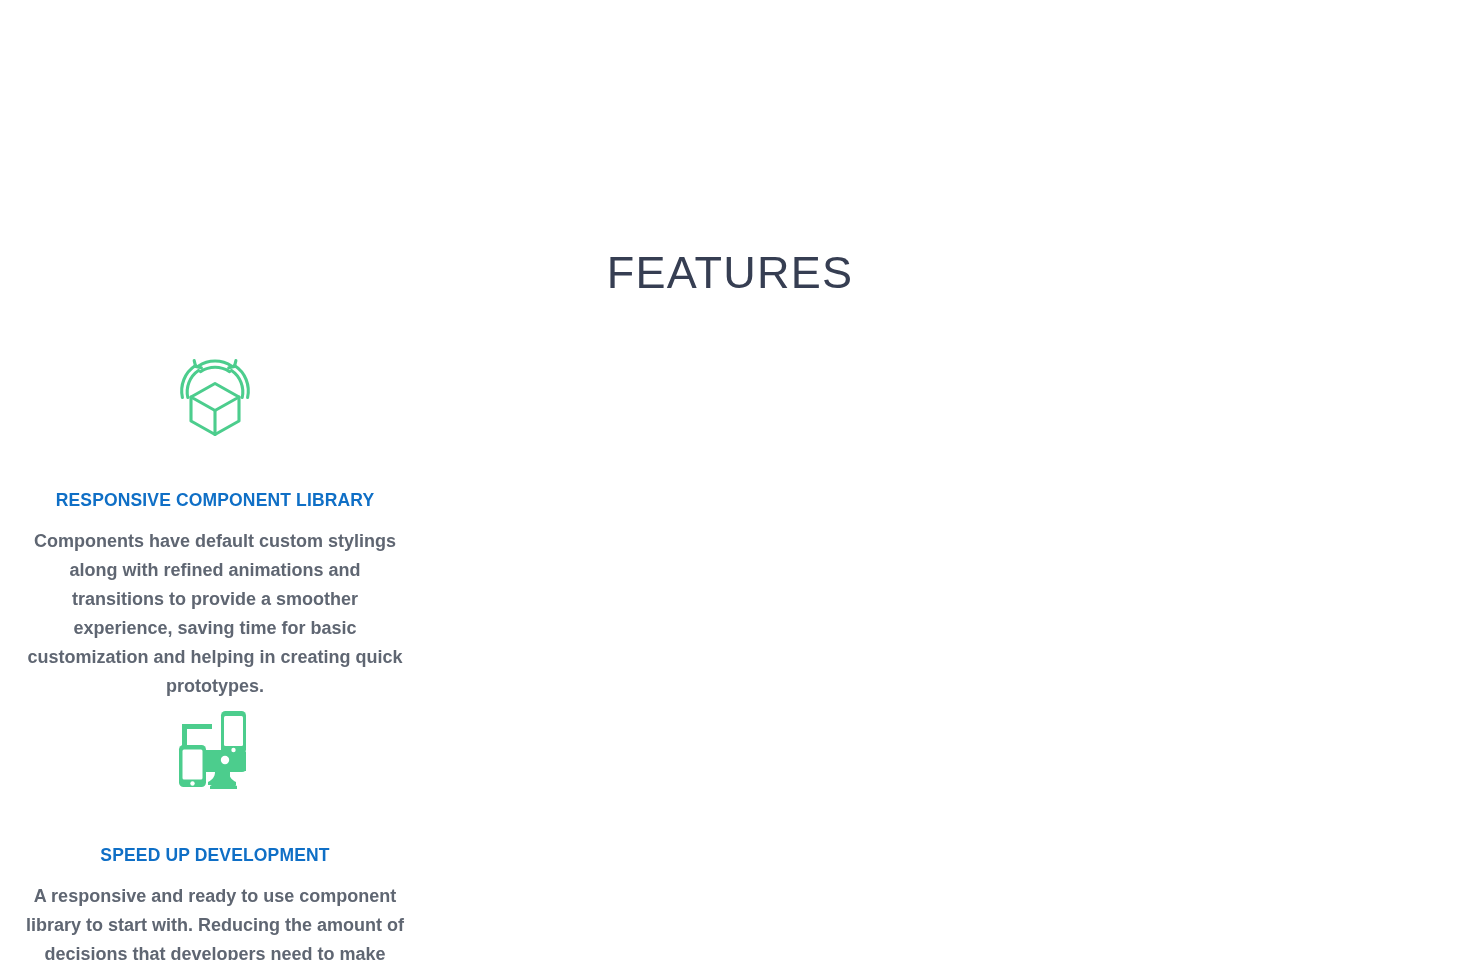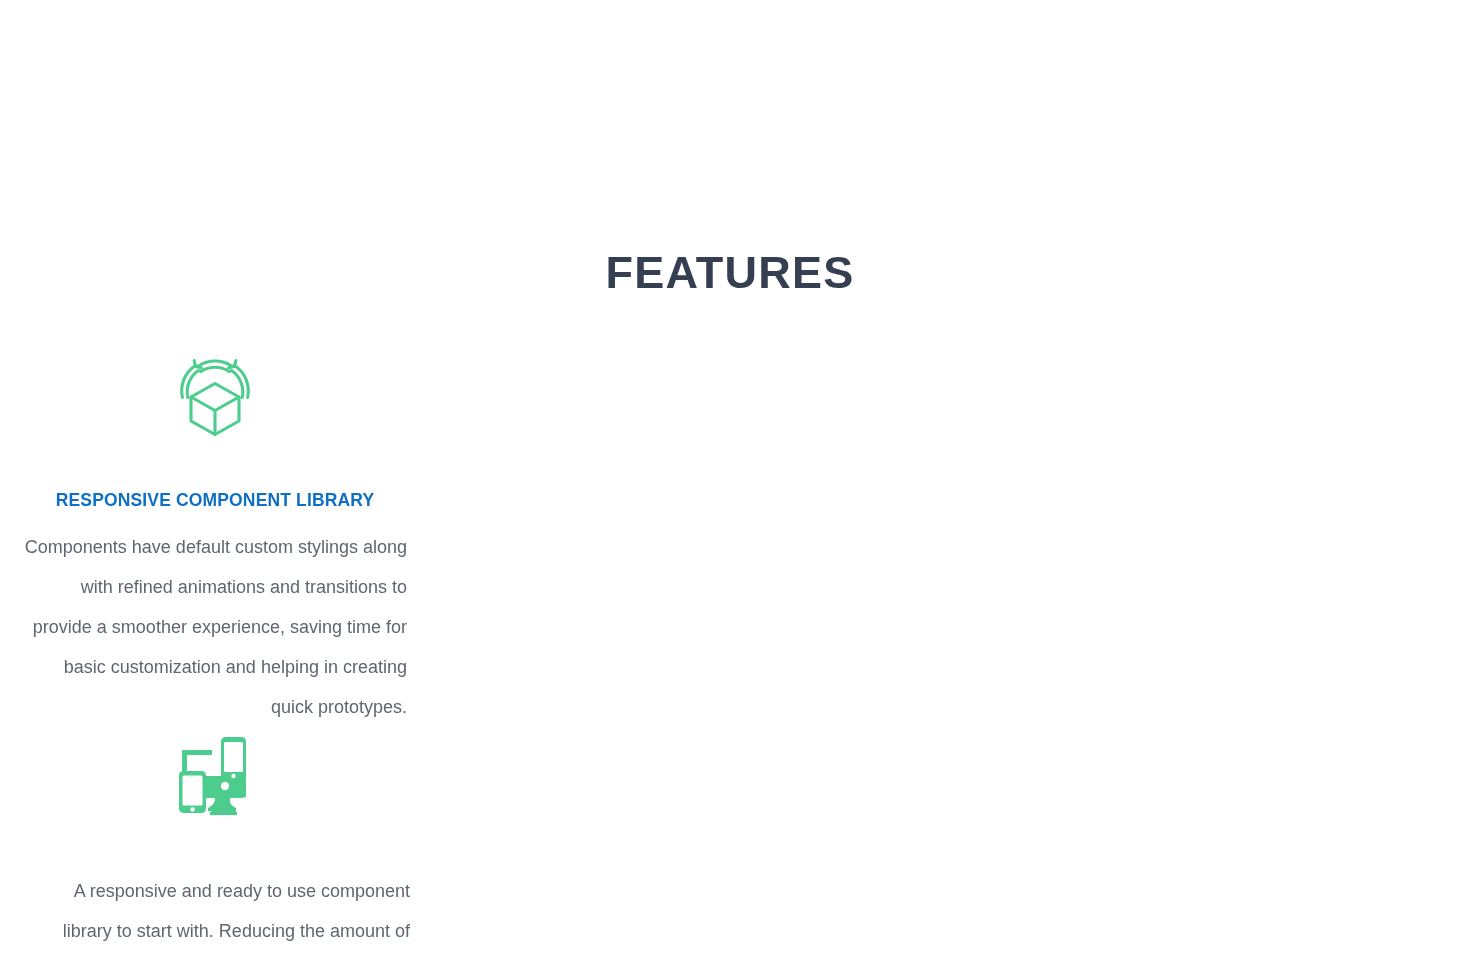--- a/index.html
+++ b/index.html
@@ -19,21 +19,21 @@
     width: 1460px;
     height: 960px;
     box-sizing: border-box;
     padding-top: 248px;
   }
 
   .section-title {
     text-align: center;
     color: #363e52;
     font-size: 45px;
-    font-weight: 700;
+    font-weight: 400;
     letter-spacing: 1.2px;
     line-height: 1.1;
     margin: 0;
     padding: 0;
   }
 
   .features-row {
     display: flex;
     justify-content: center;
     align-items: flex-start;
@@ -65,25 +65,24 @@
     font-size: 17.5px;
     font-weight: bold;
     letter-spacing: 0.15px;
     margin: 0 0 16px 0;
     line-height: 1.2;
   }
 
   .feature-desc {
     color: #5f6672;
     font-size: 18px;
-    font-weight: 400;
-    line-height: 40px;
+    font-weight: 700;
+    line-height: 29px;
     margin: 0 auto;
     max-width: 380px;
-    text-align: right;
   }
 
   .col-1 .feature-desc { max-width: 384px; }
   .col-2 .feature-desc { max-width: 392px; }
   .col-3 .feature-desc { max-width: 396px; }
 </style>
 </head>
 <body>
 
 <section class="features-section">
@@ -141,20 +140,21 @@
             <rect x="47" y="3" width="25" height="43" rx="4.5"></rect>
             <rect x="50" y="8" width="19" height="30" rx="1.5" fill="#ffffff"></rect>
             <circle cx="59.5" cy="42" r="2.2" fill="#ffffff"></circle>
 
             <rect x="5" y="37" width="27" height="42" rx="4.5"></rect>
             <rect x="8.5" y="41.5" width="20" height="30" rx="1.5" fill="#ffffff"></rect>
             <circle cx="18.5" cy="75.5" r="2.2" fill="#ffffff"></circle>
           </g>
         </svg>
       </div>
+      <h3 class="feature-title">SPEED UP DEVELOPMENT</h3>
       <p class="feature-desc">A responsive and ready to use component library to start with. Reducing the amount of decisions that developers need to make when writing code, helping them to focus on logic rather than on semantics and formatting.</p>
     </div>
 
     <div class="feature-col col-3">
       <div class="feature-icon">
         <svg width="92" height="82" viewBox="0 0 92 82" fill="none" aria-hidden="true">
           <g stroke="#4ccd8d" stroke-width="5.2" fill="none" stroke-linecap="round" stroke-linejoin="round">
 
             <path d="M20 4 C12 4 12 10 12 17 C12 27 6 29 4 41 C6 53 12 55 12 65 C12 72 12 78 20 78"></path>
 

